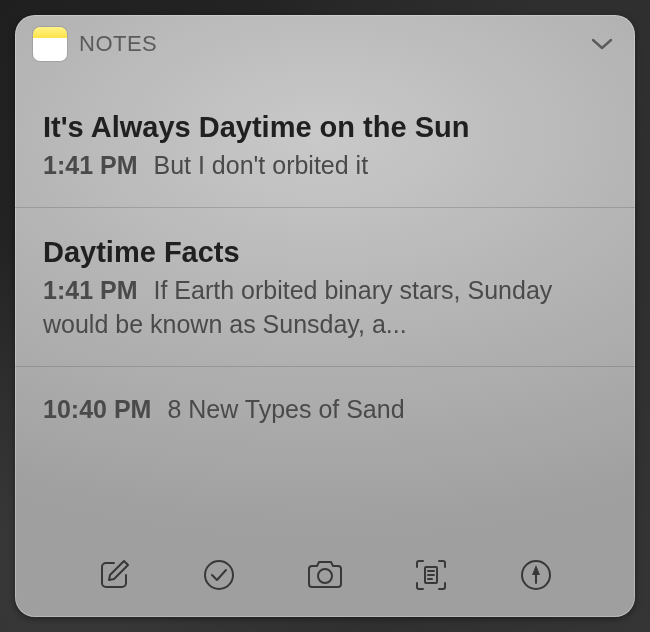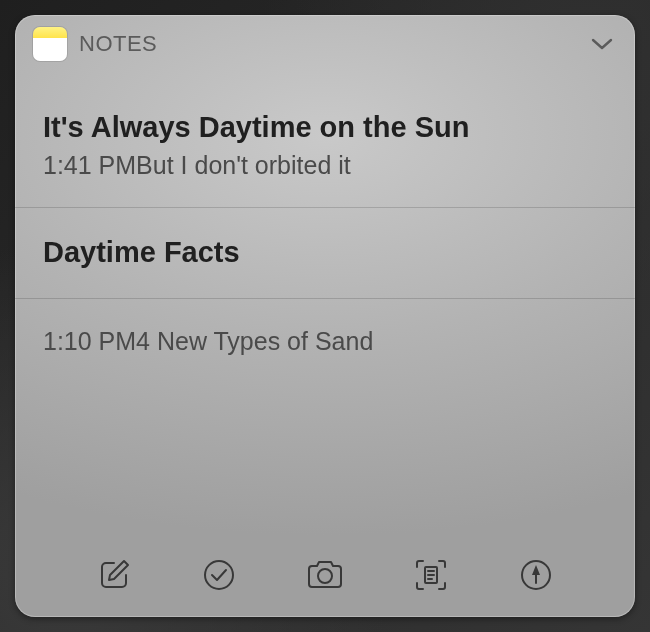--- a/index.html
+++ b/index.html
@@ -77,21 +77,22 @@
   }
   .row-sub {
     font-size: 25px;
     color: #4a4a4a;
     line-height: 1.35;
     display: -webkit-box;
     overflow: hidden;
   }
   .row-time {
     display: inline;
-    margin-right: 0;
+    margin-right: 16px;
+    font-weight: bold;
   }
   .row-preview { display: inline; }
   .toolbar {
     height: 80px;
     display: flex;
     align-items: center;
     justify-content: space-around;
     padding: 0 46px 4px 46px;
   }
   .tool-btn {
@@ -125,26 +126,30 @@
     <div class="row">
       <div class="row-title">It's Always Daytime on the Sun</div>
       <div class="row-sub">
         <span class="row-time">1:41 PM</span>
         <span class="row-preview">But I don't orbited it</span>
       </div>
     </div>
 
     <div class="row">
       <div class="row-title">Daytime Facts</div>
+      <div class="row-sub">
+        <span class="row-time">1:41 PM</span>
+        <span class="row-preview">If Earth orbited binary stars, Sunday would be known as Sunsday, a...</span>
+      </div>
     </div>
 
     <div class="row">
       <div class="row-sub">
-        <span class="row-time">1:10 PM</span>
-        <span class="row-preview">4 New Types of Sand</span>
+        <span class="row-time">10:40 PM</span>
+        <span class="row-preview">8 New Types of Sand</span>
       </div>
     </div>
 
   </div>
 
   <div class="toolbar">
 
     <div class="tool-btn" title="compose">
       <svg width="34" height="34" viewBox="0 0 34 34" fill="none" stroke="currentColor" stroke-width="2" stroke-linecap="round" stroke-linejoin="round">
         <path d="M17 5H9a4 4 0 0 0-4 4v16a4 4 0 0 0 4 4h16a4 4 0 0 0 4-4v-8"></path>

